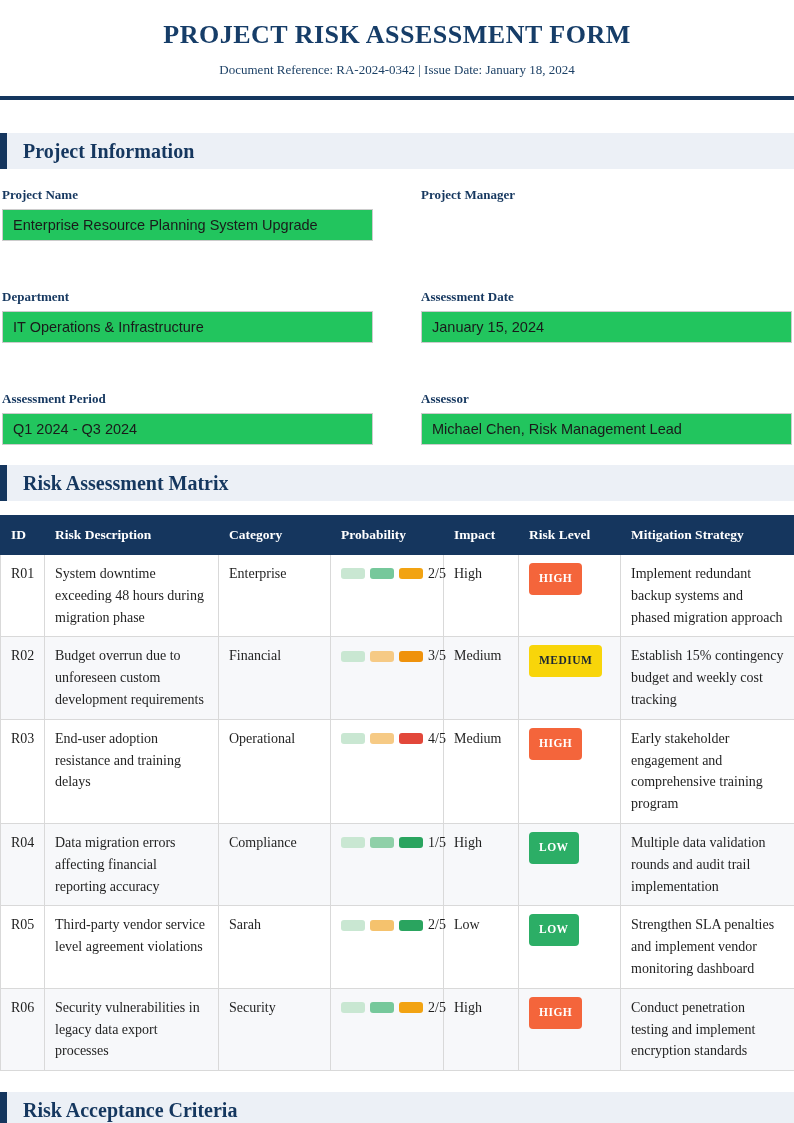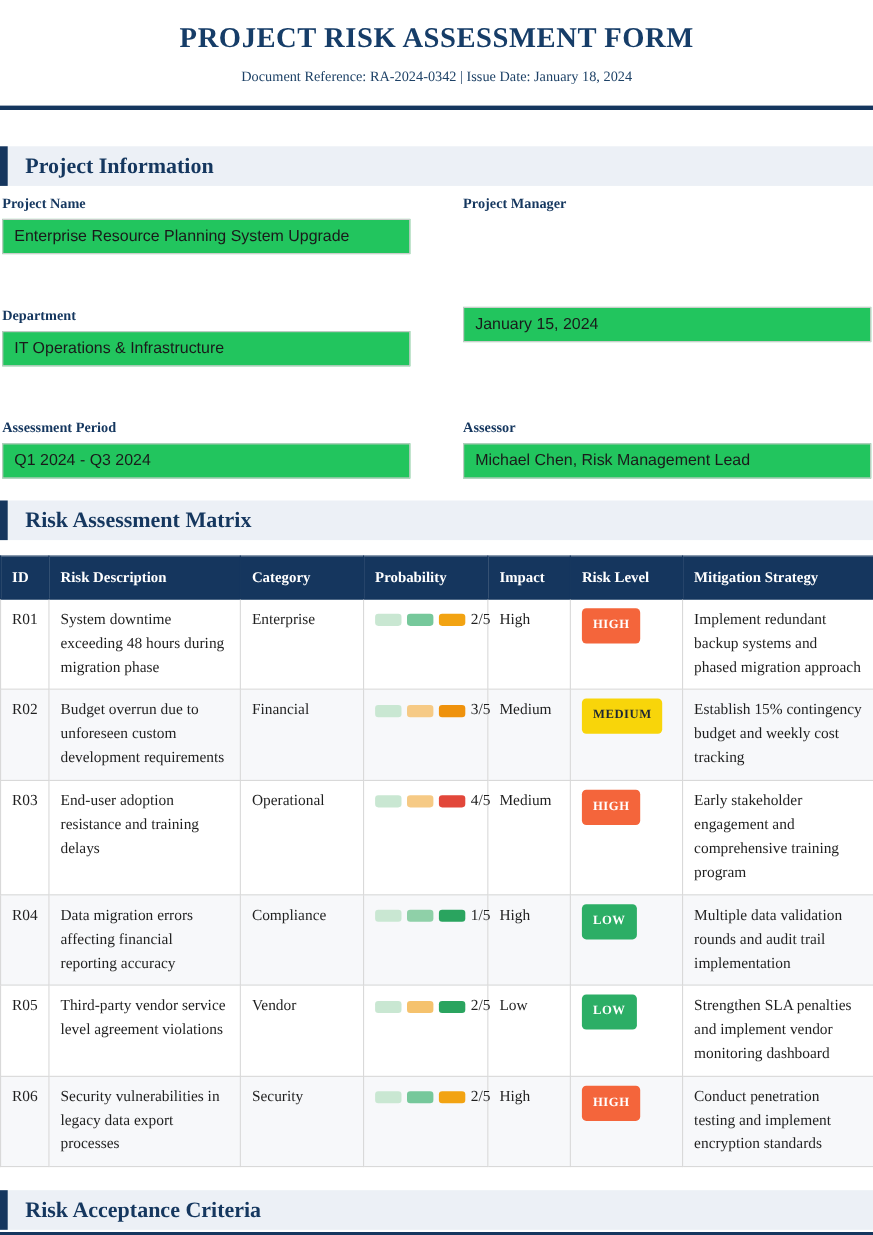--- a/index.html
+++ b/index.html
@@ -22,21 +22,21 @@
   }
   .section-bar.first { margin-top:33px; }
   .section-bar.mid { margin-top:20px; }
   .section-bar.last { margin-top:21px; }
   .section-title { margin:0; font-size:20px; font-weight:bold; color:#15375f;text-align:right; }
 
   
   .form-grid {
     display:grid; grid-template-columns:1fr 1fr;
     column-gap:13px; row-gap:22px;
-    padding:8px 2px 0 2px;
+    padding:18px 2px 0 2px;
     gap:48px;
   }
   .field-label { display:block; font-size:13px; line-height:15px; font-weight:bold; color:#15375f; margin-bottom:7px; }
   .field-input {
     width:100%; height:32px; background:#22c55e; border:1px solid #cccccc;
     font-family:Liberation Sans, sans-serif; font-size:14.5px; color:#1a1a1a; padding:0 10px;
   }
 
   
   .risk-table { width:100%; border-collapse:collapse; table-layout:fixed; margin-top:14px; }
@@ -79,20 +79,21 @@
     <input class="field-input" type="text" value="Enterprise Resource Planning System Upgrade" style="">
   </div>
   <div class="field">
     <label class="field-label">Project Manager</label>
   </div>
   <div class="field">
     <label class="field-label">Department</label>
     <input class="field-input" type="text" value="IT Operations &amp; Infrastructure" style="">
   </div>
   <div class="field">
+    <label class="field-label">Assessment Date</label>
     <input class="field-input" type="text" value="January 15, 2024" style="">
   </div>
   <div class="field">
     <label class="field-label">Assessment Period</label>
     <input class="field-input" type="text" value="Q1 2024 - Q3 2024" style="">
   </div>
   <div class="field">
     <label class="field-label">Assessor</label>
     <input class="field-input" type="text" value="Michael Chen, Risk Management Lead" style="">
   </div>
@@ -192,21 +193,21 @@
       </td>
       <td>High</td>
       <td>
         <span class="badge" style="background: rgb(44, 174, 102); color: rgb(255, 255, 255);">LOW</span>
       </td>
       <td>Multiple data validation rounds and audit trail implementation</td>
     </tr>
     <tr>
       <td>R05</td>
       <td>Third-party vendor service level agreement violations</td>
-      <td>Vendor</td>
+      <td>Sarah</td>
       <td>
         <div class="prob-wrap">
           <span class="pill" style="background: rgb(201, 231, 210);"></span>
           <span class="pill" style="background: rgb(245, 194, 109);"></span>
           <span class="pill" style="background: rgb(42, 164, 95);"></span>
           <span class="prob-score">2/5</span>
         </div>
       </td>
       <td>Low</td>
       <td>

